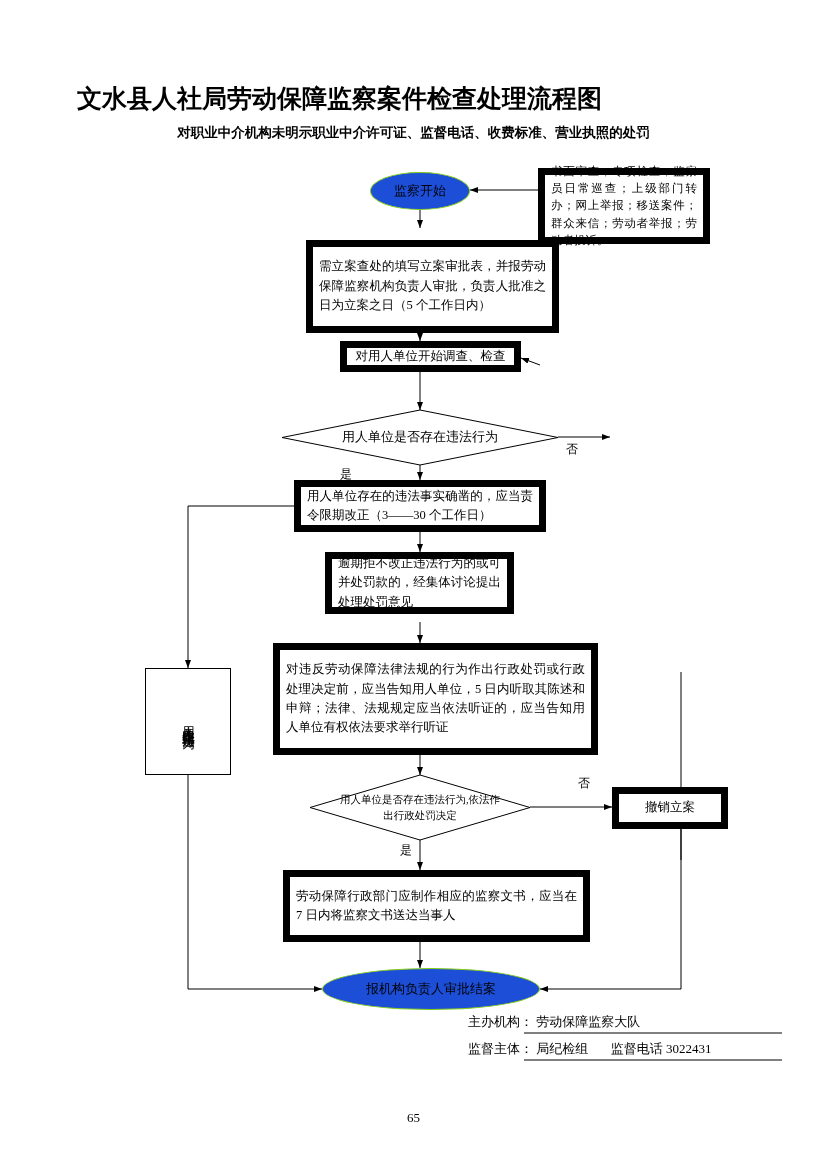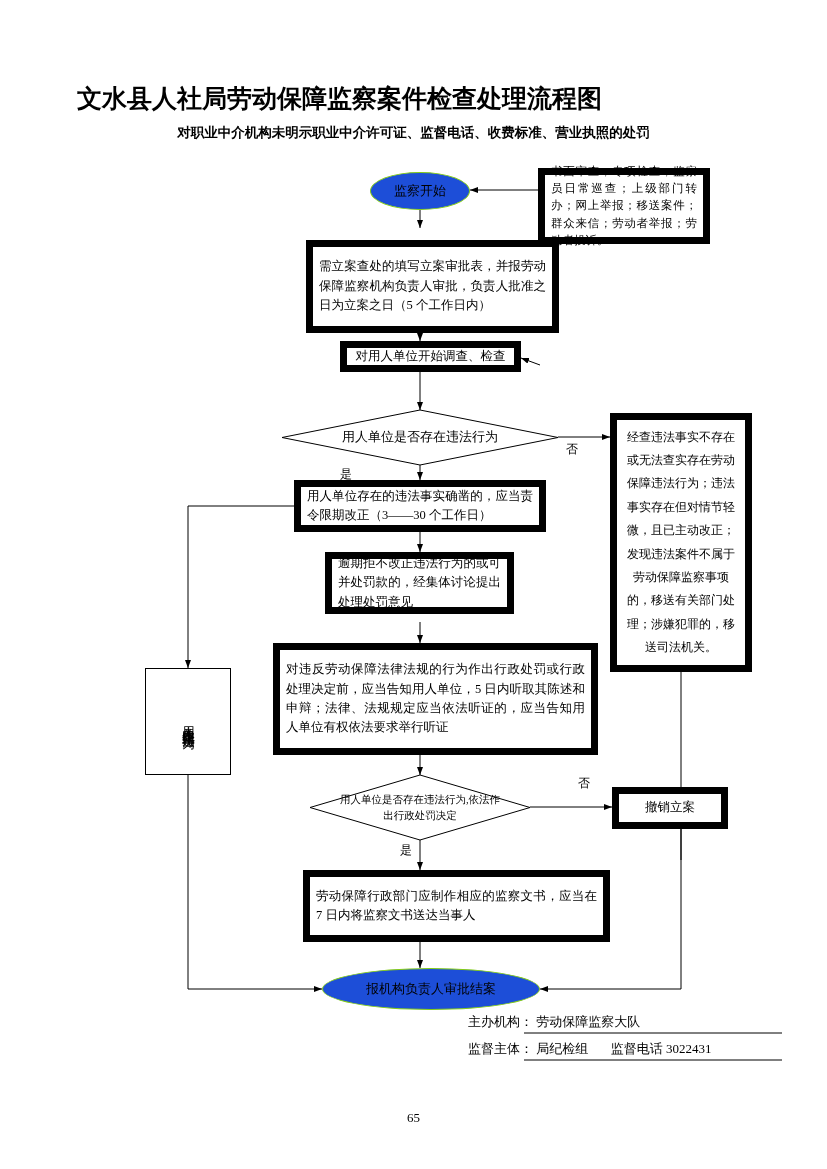--- a/index.html
+++ b/index.html
@@ -215,23 +215,20 @@
 
   <div class="diamond-wrap" style="left:282px; top:410px; width:276px; height:55px;">
     <svg width="276" height="55" viewBox="0 0 276 55">
       <polygon points="138,0 276,27.5 138,55 0,27.5" fill="#fff" stroke="#000" stroke-width="1"></polygon>
     </svg>
     <div class="diamond-label">用人单位是否存在违法行为</div>
   </div>
   <div class="edge-label" style="left:340px; top:466px;">是</div>
   <div class="edge-label" style="left:566px; top:441px;">否</div>
 
-  <div class="node" style="left:610px; top:413px; width:142px; height:259px; font-size:12px; line-height:1.95; text-align:center;">
-    <span>经查违法事实不存在或无法查实存在劳动保障违法行为；违法事实存在但对情节轻微，且已主动改正；发现违法案件不属于劳动保障监察事项的，移送有关部门处理；涉嫌犯罪的，移送司法机关。</span>
-  </div>
 
   <div class="node just" style="left:294px; top:480px; width:252px; height:52px;">
     <span>用人单位存在的违法事实确凿的，应当责令限期改正（3——30 个工作日）</span>
   </div>
 
   <div class="node just" style="left:325px; top:552px; width:189px; height:62px;">
     <span>逾期拒不改正违法行为的或可并处罚款的，经集体讨论提出处理处罚意见</span>
   </div>
 
   <div class="node just" style="left:273px; top:643px; width:325px; height:112px;">
@@ -248,21 +245,21 @@
     </svg>
     <div class="diamond-label" style="font-size:10.5px; padding:0 26px; box-sizing:border-box;">用人单位是否存在违法行为,依法作出行政处罚决定</div>
   </div>
   <div class="edge-label" style="left:400px; top:842px;">是</div>
   <div class="edge-label" style="left:578px; top:775px;">否</div>
 
   <div class="node" style="left:612px; top:787px; width:116px; height:42px;">
     <span>撤销立案</span>
   </div>
 
-  <div class="node just" style="left:283px; top:870px; width:307px; height:72px;margin-left:20px;">
+  <div class="node just" style="left:283px; top:870px; width:307px; height:72px;">
     <span>劳动保障行政部门应制作相应的监察文书，应当在 7 日内将监察文书送达当事人</span>
   </div>
 
   <div class="ellipse" style="left:322px; top:968px; width:218px; height:42px;">
     <span>报机构负责人审批结案</span>
   </div>
 
   <div class="footer-line" style="left:468px; top:1013px;">
     <span>主办机构：</span>
     <span>劳动保障监察大队</span>

